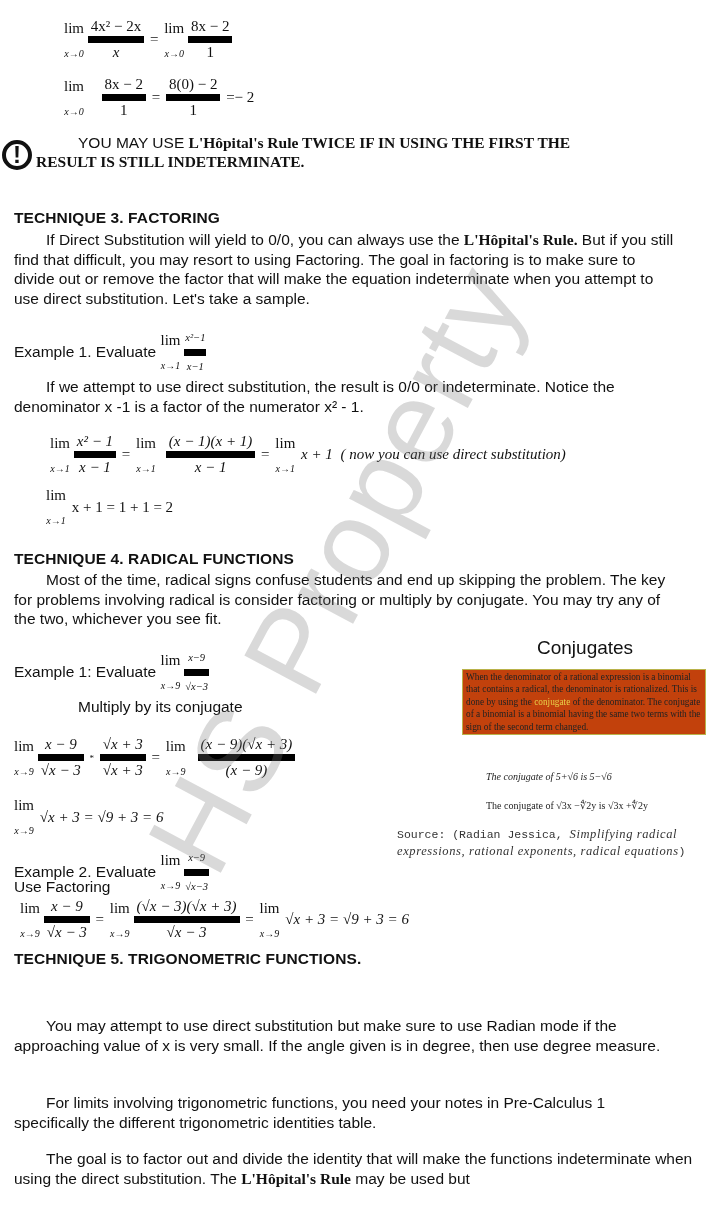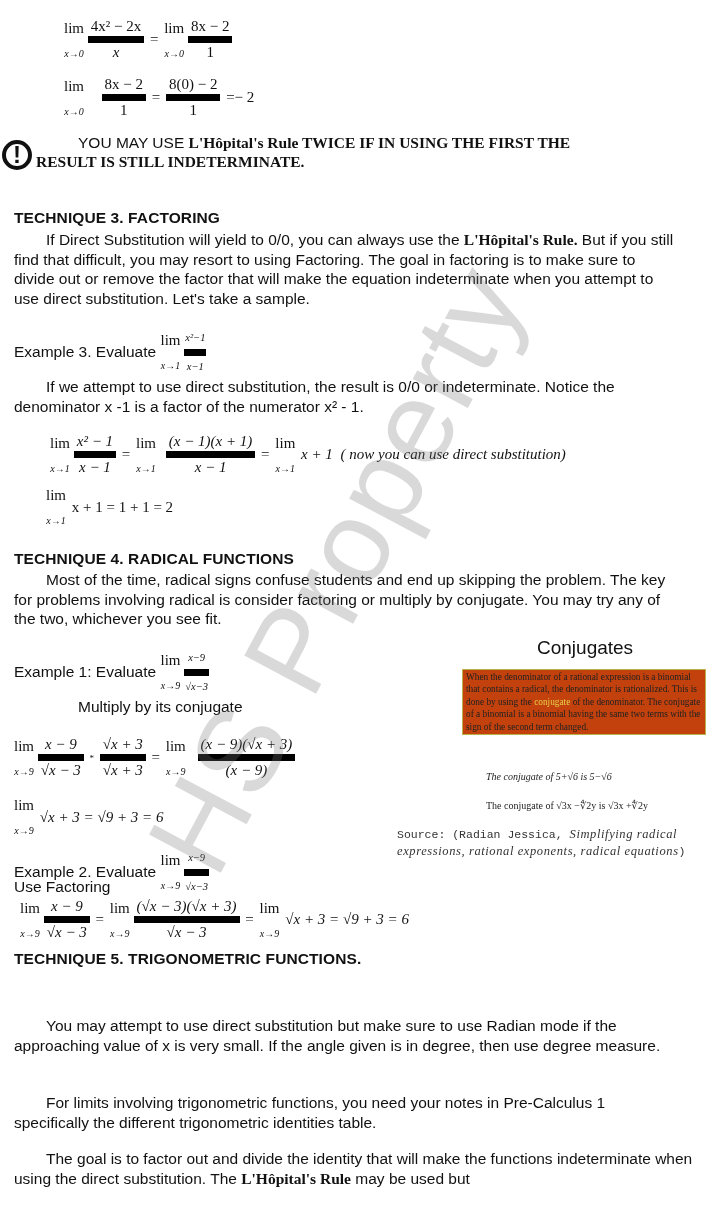--- a/index.html
+++ b/index.html
@@ -53,21 +53,21 @@
   <span>YOU MAY USE </span><span class="rule">L'Hôpital's Rule</span><span class="rule"> TWICE IF IN USING THE FIRST THE</span>
 </div>
 <div class="abs warn-text rule" style="left:36px; top:152px;">RESULT IS STILL INDETERMINATE.</div>
 
 <div class="abs heading" style="left:14px; top:209px;">TECHNIQUE 3.  FACTORING</div>
 <div class="abs para" style="left:14px; top:230px; width:660px; text-indent:32px;">
   <span>If Direct Substitution will yield to 0/0, you can always use the </span><span class="rule">L'Hôpital's Rule.</span><span> But if you still find that difficult, you may resort to using Factoring.  The goal in factoring is to make sure to divide out or remove the factor that will make the equation indeterminate when you attempt to use direct substitution. Let's take a sample.</span>
 </div>
 
 <div class="abs para" style="left:14px; top:328px;">
-  <span style="vertical-align:middle;">Example 3.  Evaluate </span>
+  <span style="vertical-align:middle;">Example 1.  Evaluate </span>
   <span class="math">
     <span class="lim"><span class="w">lim</span><span class="sub">x→1</span></span>
     <span class="frac sm"><span class="n"><i>x²−1</i></span><span class="d"><i>x−1</i></span></span>
   </span>
 </div>
 
 <div class="abs para" style="left:14px; top:377px; width:680px;">
   <div style="padding-left:32px;">If we attempt to use direct substitution, the result is 0/0 or indeterminate. Notice the</div>
   <div>denominator x -1 is a factor of the numerator x² - 1.</div>
 </div>

